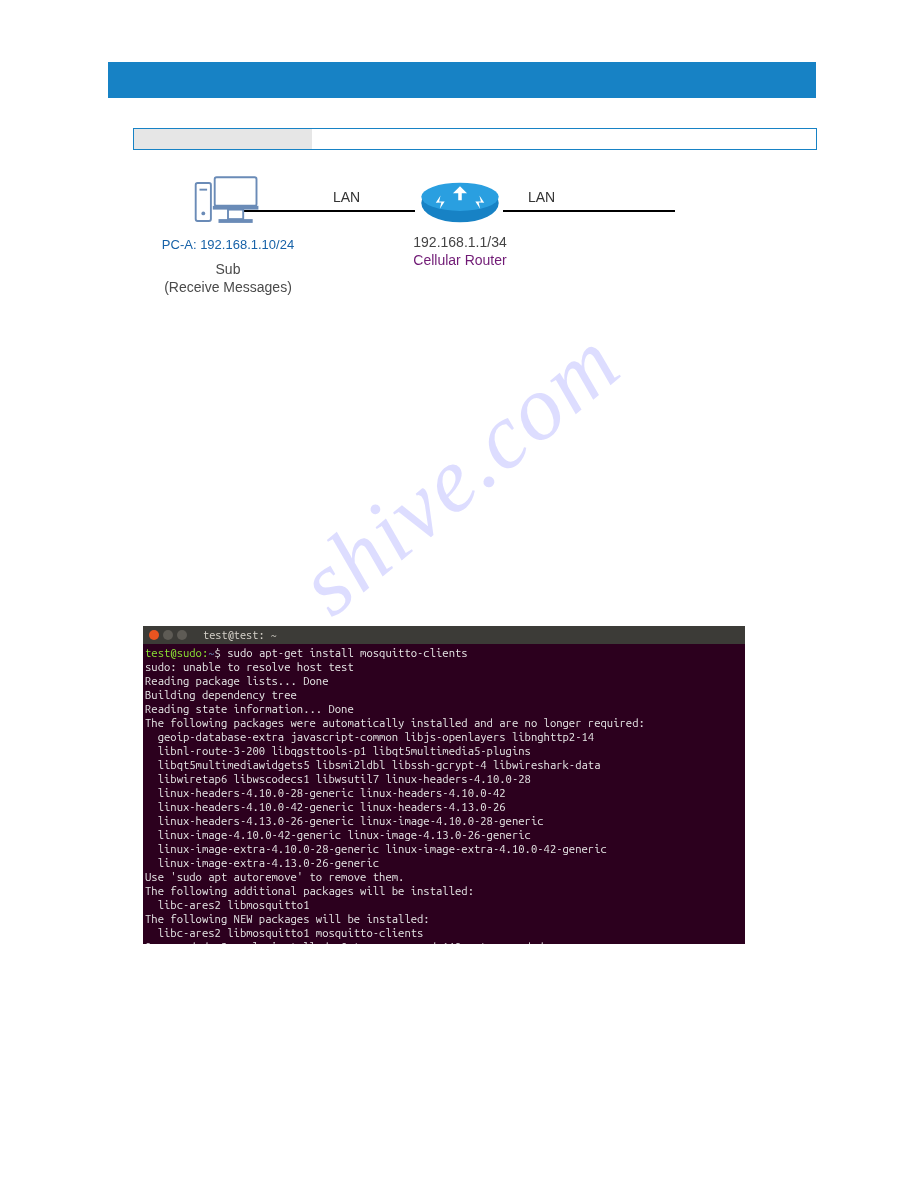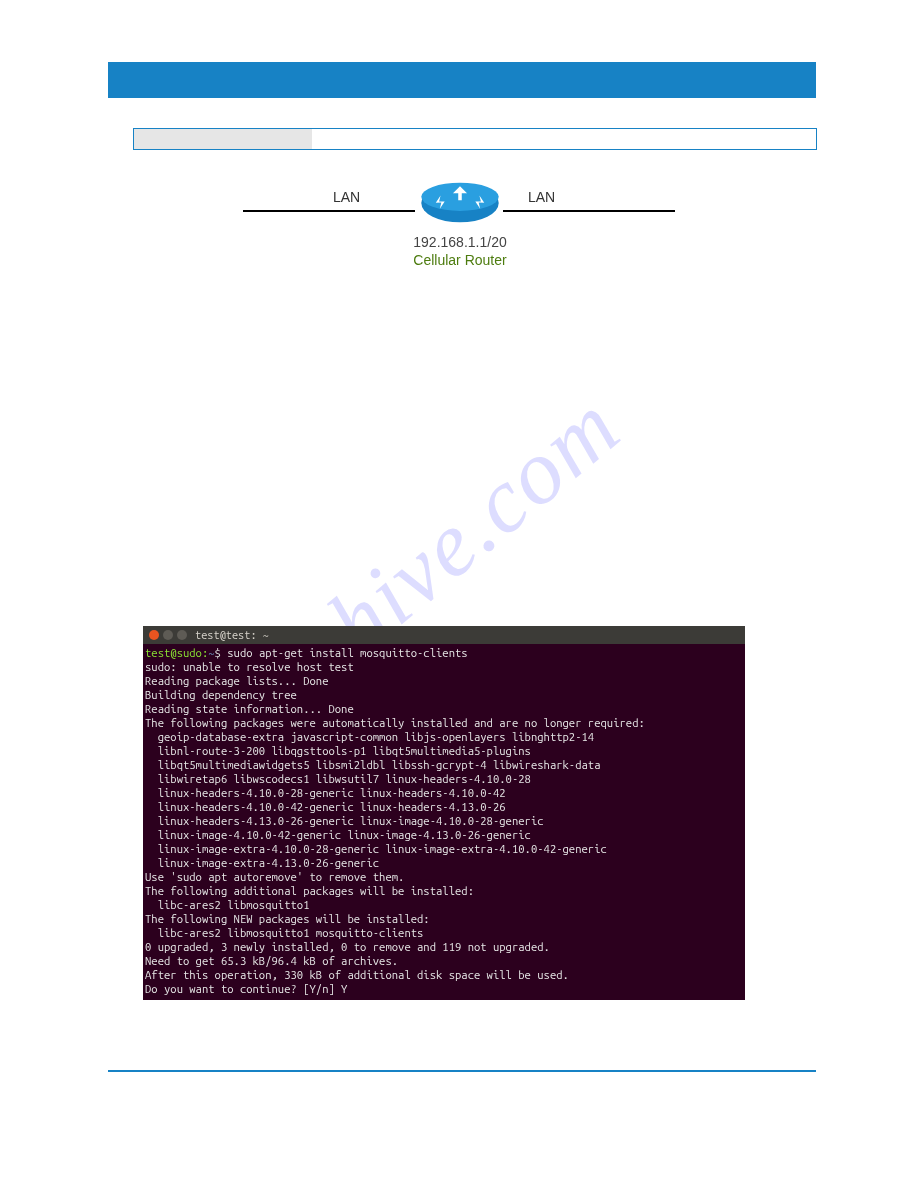--- a/index.html
+++ b/index.html
@@ -4,21 +4,21 @@
 <style>
   html, body {
     margin: 0;
     padding: 0;
     background: #ffffff;
     font-family: Arial, Helvetica, sans-serif;
     color: #333;
   }
   .page {
     width: 918px;
-    height: 1072px;
+    height: 944px;
     position: relative;
     background: #ffffff;
     margin: 0 auto;
     box-sizing: border-box;
   }
   .blue-header {
     position: absolute;
     top: 62px;
     left: 108px;
     width: 708px;
@@ -160,43 +160,57 @@
   <div class="gray-bar-fill"></div>
 
   <div class="diagram">
 
     <div class="conn" style="left:115px; top:45px; width:172px;"></div>
     <div class="conn" style="left:375px; top:45px; width:172px;"></div>
 
     <div class="lan-label" style="left:205px; top:24px;">LAN</div>
     <div class="lan-label" style="left:400px; top:24px;">LAN</div>
 
+    <div class="node" style="left:15px; top:6px; width:170px;">
+      <svg class="pc-svg" viewBox="0 0 80 64">
+        <rect x="26" y="6" width="44" height="30" rx="2" fill="#fff" stroke="#6a8bb7" stroke-width="2"></rect>
+        <rect x="24" y="36" width="48" height="4" fill="#6a8bb7"></rect>
+        <rect x="40" y="40" width="16" height="10" fill="#fff" stroke="#6a8bb7" stroke-width="2"></rect>
+        <rect x="30" y="50" width="36" height="4" fill="#6a8bb7"></rect>
+        <rect x="6" y="12" width="16" height="40" rx="2" fill="#fff" stroke="#6a8bb7" stroke-width="2"></rect>
+        <rect x="10" y="18" width="8" height="2" fill="#6a8bb7"></rect>
+        <circle cx="14" cy="44" r="2" fill="#6a8bb7"></circle>
+      </svg>
+      <div class="ip-label">PC-A: 192.168.1.10/24</div>
+      <div class="role-label">Sub</div>
+      <div class="role-label" style="margin-top:0;">(Receive Messages)</div>
+    </div>
 
     <div class="node" style="left:252px; top:6px; width:160px;">
       <svg class="router-svg" viewBox="0 0 100 50">
         <ellipse cx="50" cy="25" rx="44" ry="22" fill="#1782c5"></ellipse>
         <ellipse cx="50" cy="18" rx="44" ry="16" fill="#2a9fe0"></ellipse>
         <path d="M50 6 L58 14 L52 14 L52 22 L48 22 L48 14 L42 14 Z" fill="#fff"></path>
         <path d="M30 16 L22 22 L28 24 L24 30 L32 24 L26 22 Z" fill="#fff" transform="rotate(-20 30 22)"></path>
         <path d="M70 16 L78 22 L72 24 L76 30 L68 24 L74 22 Z" fill="#fff" transform="rotate(20 70 22)"></path>
       </svg>
-      <div class="role-label" style="margin-top:4px; color:#444;">192.168.1.1/20</div>
-      <div class="role-label" style="margin-top:0; color:#4d7c0f;">Cellular Router</div>
+      <div class="role-label" style="margin-top:4px; color:#444;">192.168.1.1/34</div>
+      <div class="role-label" style="margin-top:0; color:#701a75;">Cellular Router</div>
     </div>
 
   </div>
 
   <div class="watermark">shive.com</div>
 
   <div class="terminal">
     <div class="term-titlebar">
       <span class="wb red"></span>
       <span class="wb gray1"></span>
       <span class="wb gray2"></span>
-      <span style="margin-left:4px;">test@test: ~</span>
+      <span style="margin-left:12px;">test@test: ~</span>
     </div>
     <div class="term-body"><span class="prompt-user">test@sudo</span><span class="prompt-user">:</span><span class="prompt-path">~</span><span class="prompt-dollar">$ </span><span>sudo apt-get install mosquitto-clients</span>
 <span>sudo: unable to resolve host test
 Reading package lists... Done
 Building dependency tree
 Reading state information... Done
 The following packages were automatically installed and are no longer required:
   geoip-database-extra javascript-common libjs-openlayers libnghttp2-14
   libnl-route-3-200 libqgsttools-p1 libqt5multimedia5-plugins
   libqt5multimediawidgets5 libsmi2ldbl libssh-gcrypt-4 libwireshark-data

